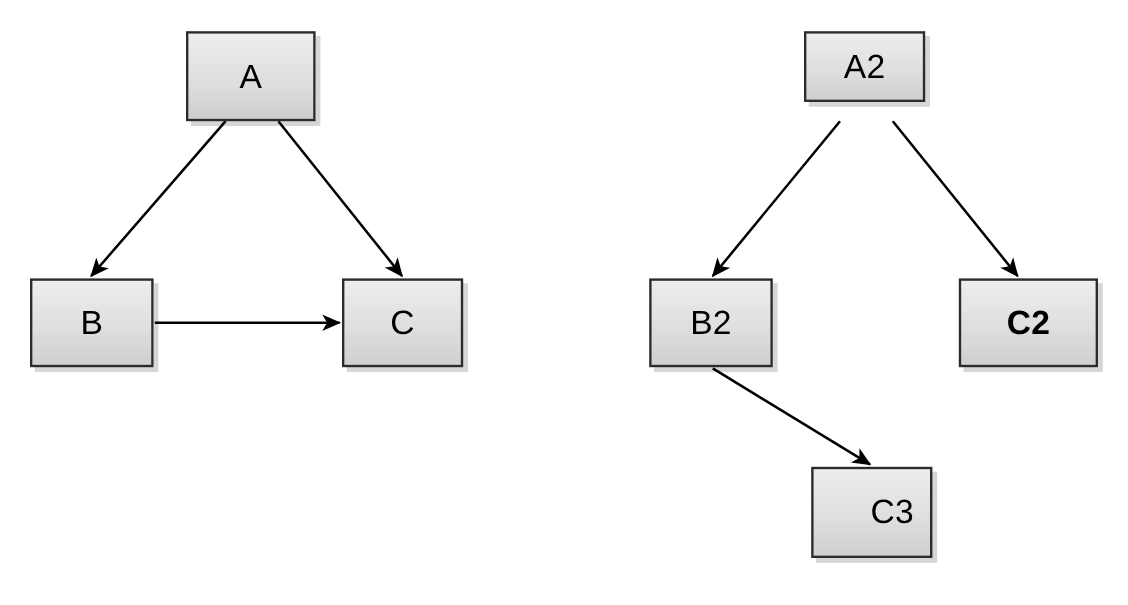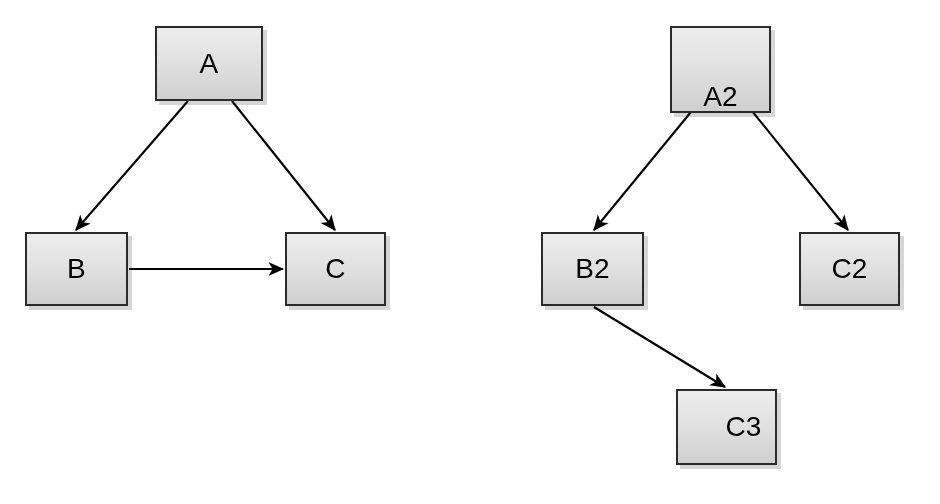--- a/index.html
+++ b/index.html
@@ -72,29 +72,29 @@
   </div>
 
   <div class="node" style="left:25px; top:232px; width:103px; height:74px;">
     <span class="node-label">B</span>
   </div>
 
   <div class="node" style="left:285px; top:232px; width:101px; height:74px;">
     <span class="node-label">C</span>
   </div>
 
-  <div class="node" style="left:670px; top:26px; width:101px; height:87px;align-items:flex-end;">
+  <div class="node" style="left:670px; top:26px; width:101px; height:59px;">
     <span class="node-label">A2</span>
   </div>
 
   <div class="node" style="left:541px; top:232px; width:103px; height:74px;">
     <span class="node-label">B2</span>
   </div>
 
-  <div class="node" style="left:799px; top:232px; width:101px; height:74px;">
+  <div class="node" style="left:799px; top:232px; width:116px; height:74px;font-weight:bold;">
     <span class="node-label">C2</span>
   </div>
 
   <div class="node" style="left:676px; top:389px; width:101px; height:76px;padding-left:34px;">
     <span class="node-label">C3</span>
   </div>
 
 </div>
 
 </body></html>

